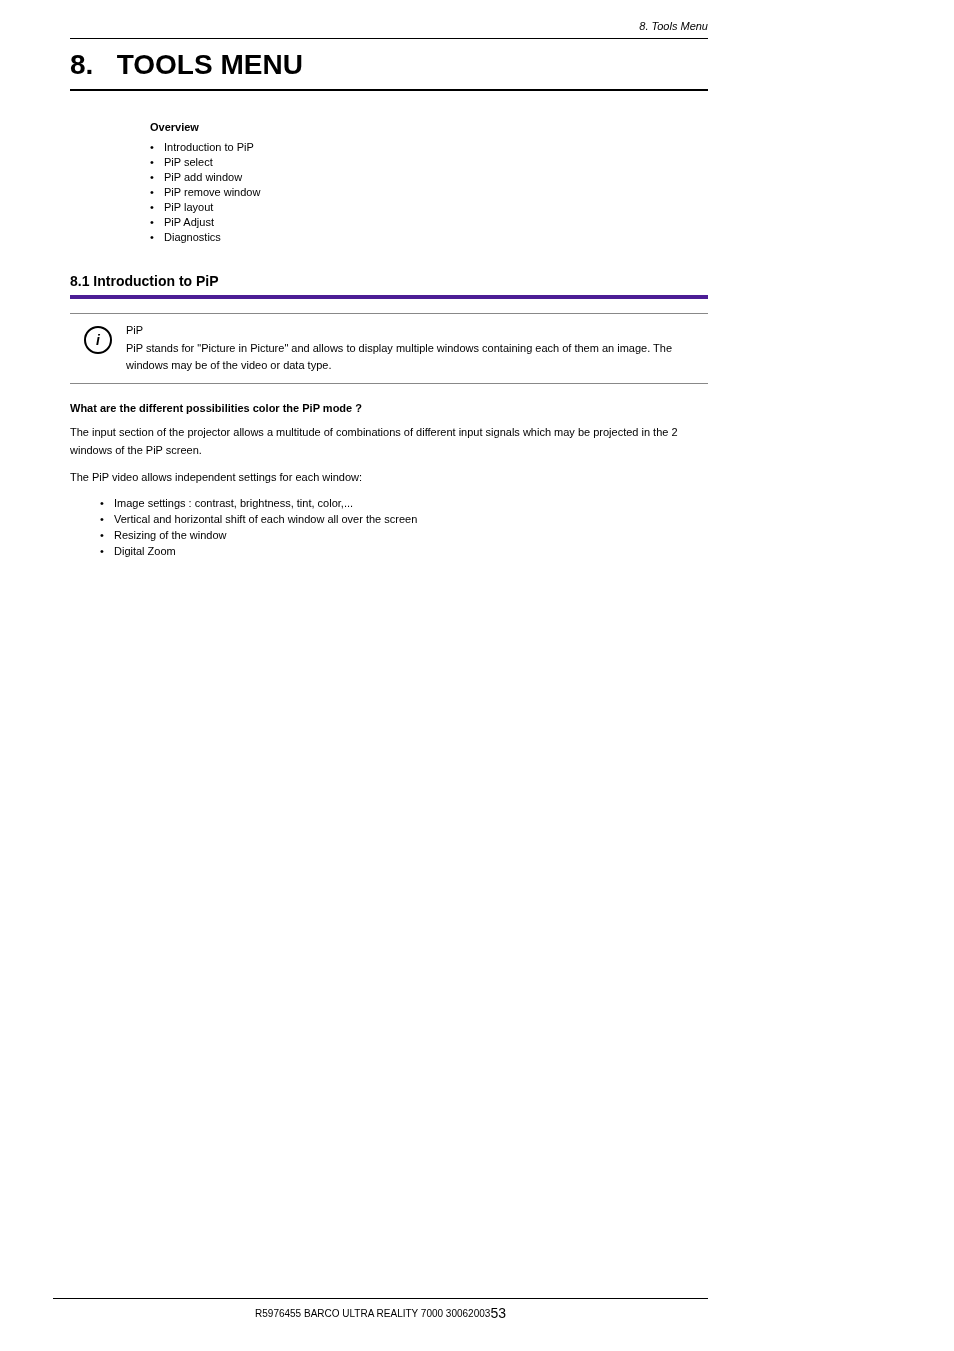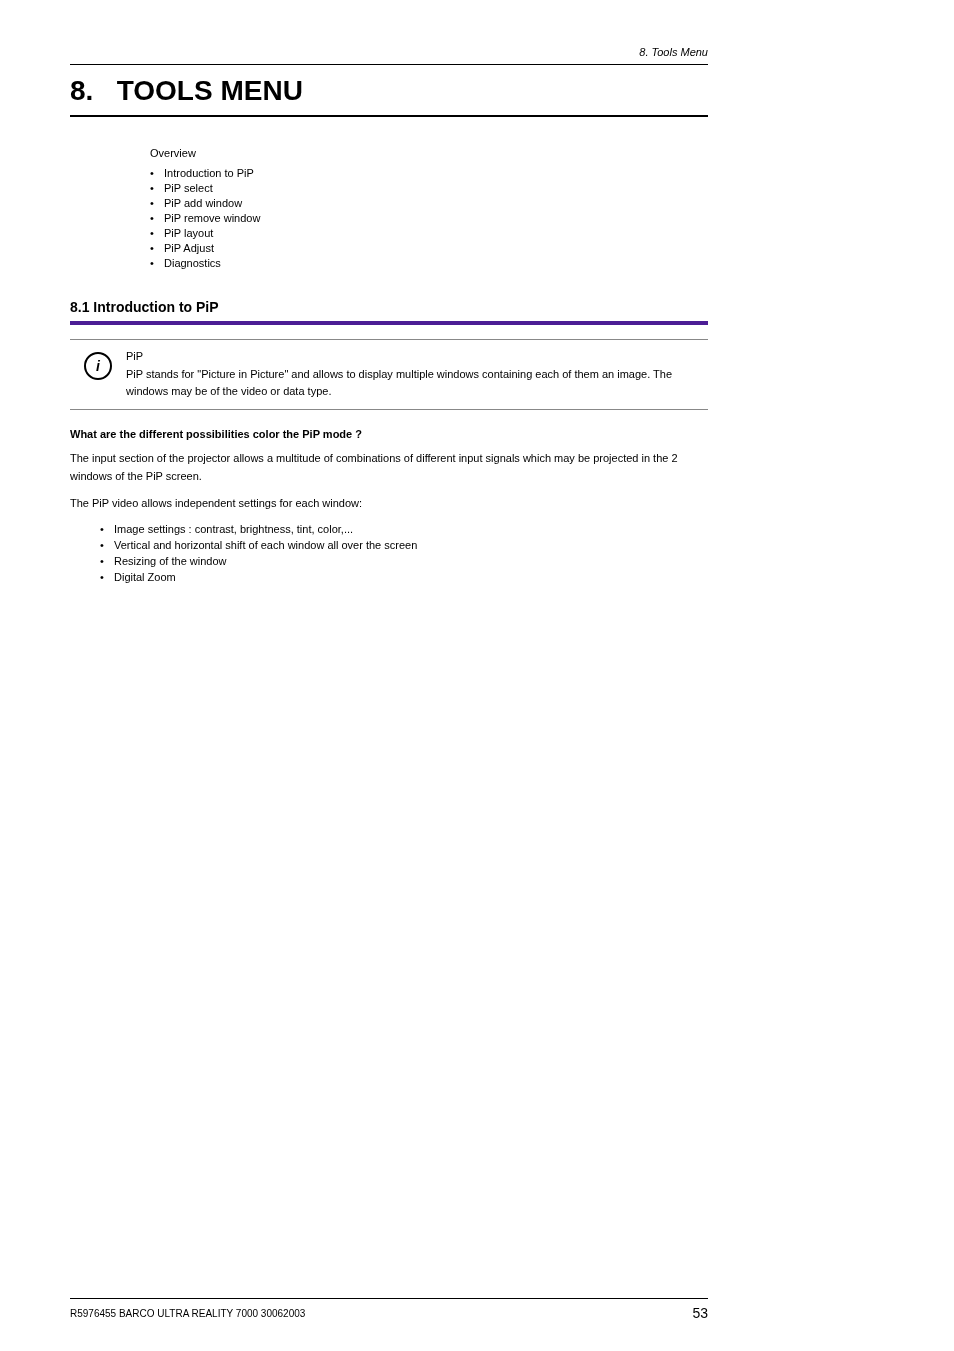--- a/index.html
+++ b/index.html
@@ -14,21 +14,21 @@
       font-size: 11px;
       color: #000000;
       width: 954px;
       min-height: 1351px;
       position: relative;
     }
 
     .page-container {
       width: 778px;
       min-height: 1351px;
-      padding: 46px 70px 60px 70px;
+      padding: 20px 70px 60px 70px;
       position: relative;
     }
 
     .header-line {
       display: flex;
       justify-content: flex-end;
       margin-bottom: 8px;
       padding-bottom: 6px;
       border-bottom: 1px solid #000;
     }
@@ -44,21 +44,21 @@
       font-weight: bold;
       color: #000;
       margin-top: 10px;
       margin-bottom: 30px;
       border-bottom: 2px solid #000;
       padding-bottom: 8px;
     }
 
     .overview-heading {
       font-size: 11px;
-      font-weight: normal;
+      font-weight: bold;
       margin-bottom: 8px;
       margin-left: 80px;
     }
 
     .overview-list {
       list-style: none;
       margin-left: 80px;
       margin-bottom: 30px;
     }
 
@@ -150,26 +150,26 @@
 
     .bullet-list li::before {
       content: "•";
       position: absolute;
       left: 0;
     }
 
     .footer {
       position: absolute;
       bottom: 30px;
-      left: 70px;
+      left: 53px;
       right: 70px;
       border-top: 1px solid #000;
       padding-top: 6px;
       display: flex;
-      justify-content: space-between;
+      justify-content: center;
       align-items: center;
     }
 
     .footer-left {
       font-size: 10px;
       color: #000;
     }
 
     .footer-right {
       font-size: 14px;

